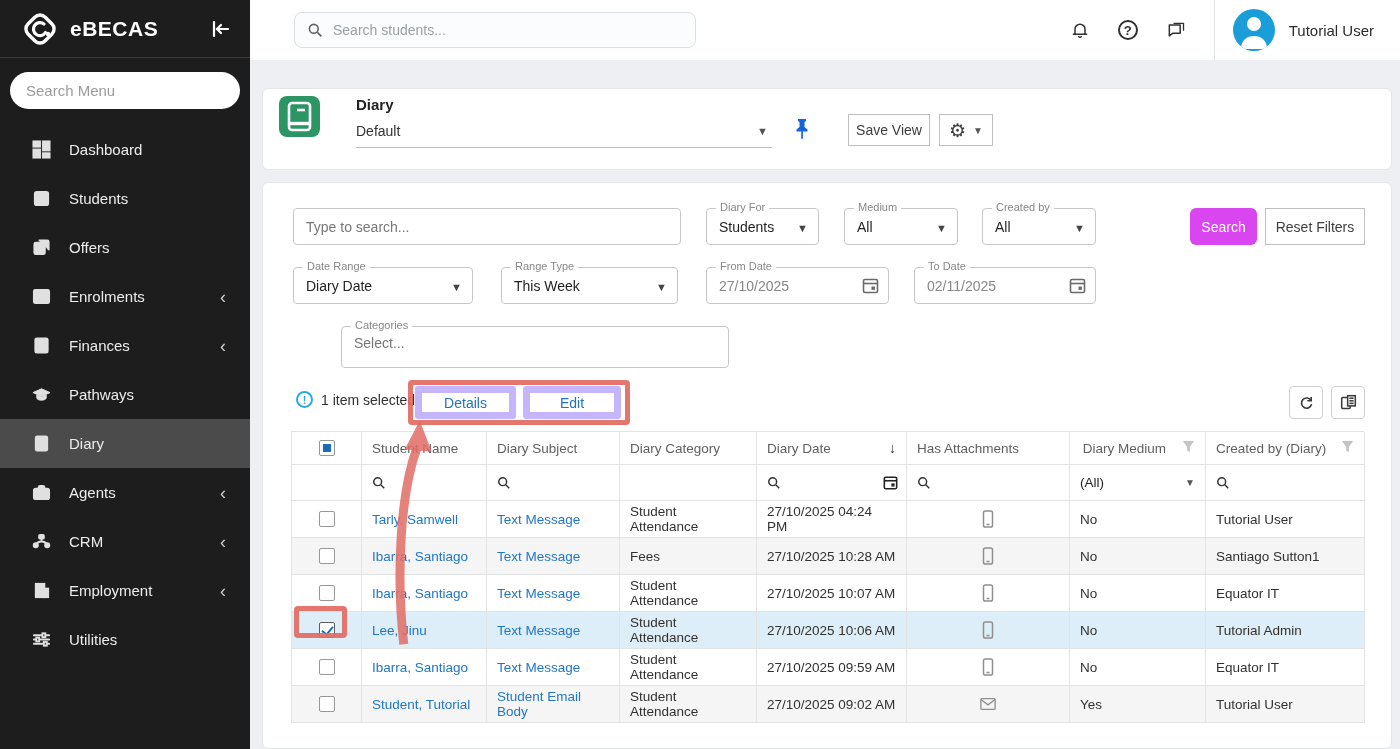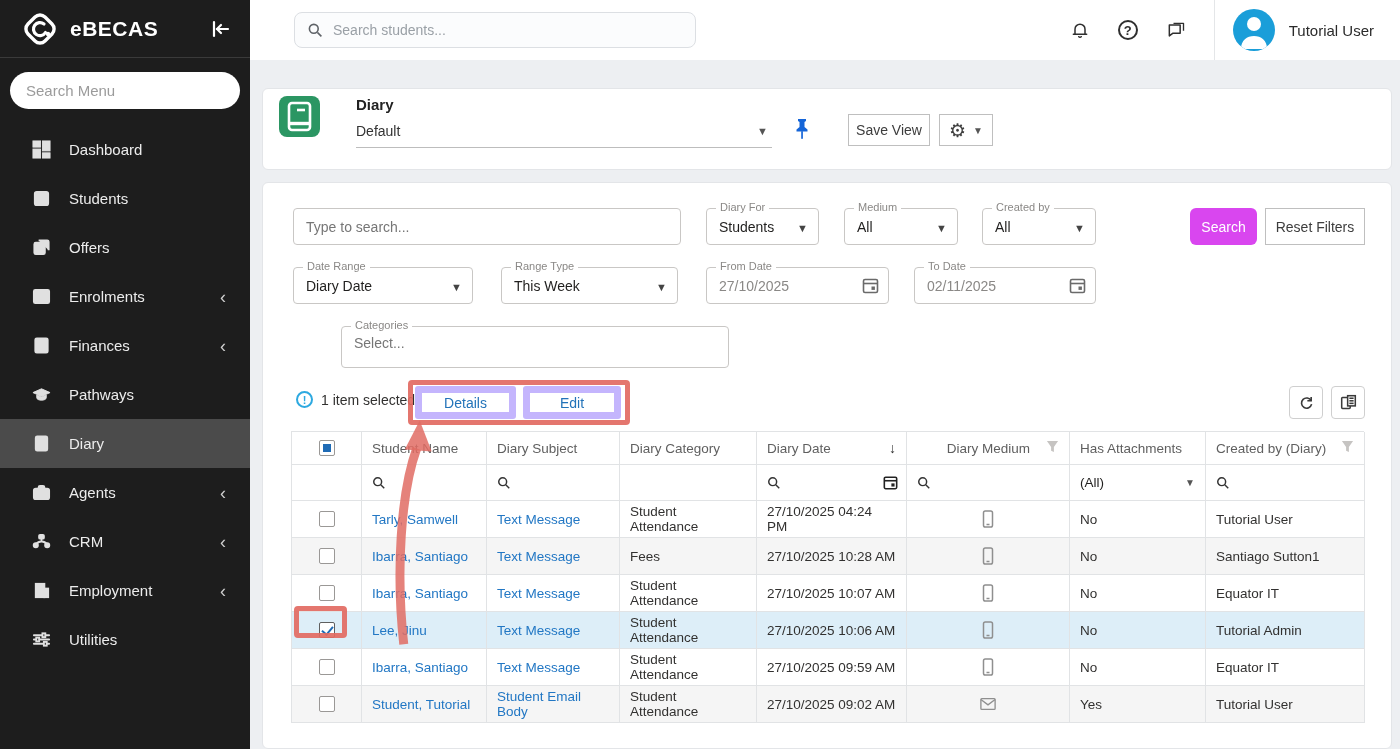--- a/index.html
+++ b/index.html
@@ -433,27 +433,27 @@
             <div class="cell center">
                 <span class="cb indet"></span>
               </div>
             <div class="cell">Student Name</div>
             <div class="cell">Diary Subject</div>
             <div class="cell">Diary Category</div>
             <div class="cell">
               <span>Diary Date</span>
                 <span class="sort-arrow">↓</span>
             </div>
+            <div class="cell">Has Attachments</div>
             <div class="cell rightish">
               <span>Diary Medium</span>
               <span class="funnel"><svg width="13" height="13" viewBox="0 0 14 14" fill="#c6c4c2">
                     <path d="M1 1 h12 L8.5 7.5 V13 l-3-1.5 V7.5 z"></path>
                   </svg></span>
             </div>
-            <div class="cell">Has Attachments</div>
             <div class="cell">
               <span>Created by (Diary)</span>
               <span class="funnel" style="margin-left:auto;"><svg width="13" height="13" viewBox="0 0 14 14" fill="#c6c4c2">
                     <path d="M1 1 h12 L8.5 7.5 V13 l-3-1.5 V7.5 z"></path>
                   </svg></span>
             </div>
           </div>
 
           <div class="trow fils">
             <div class="cell"></div>

